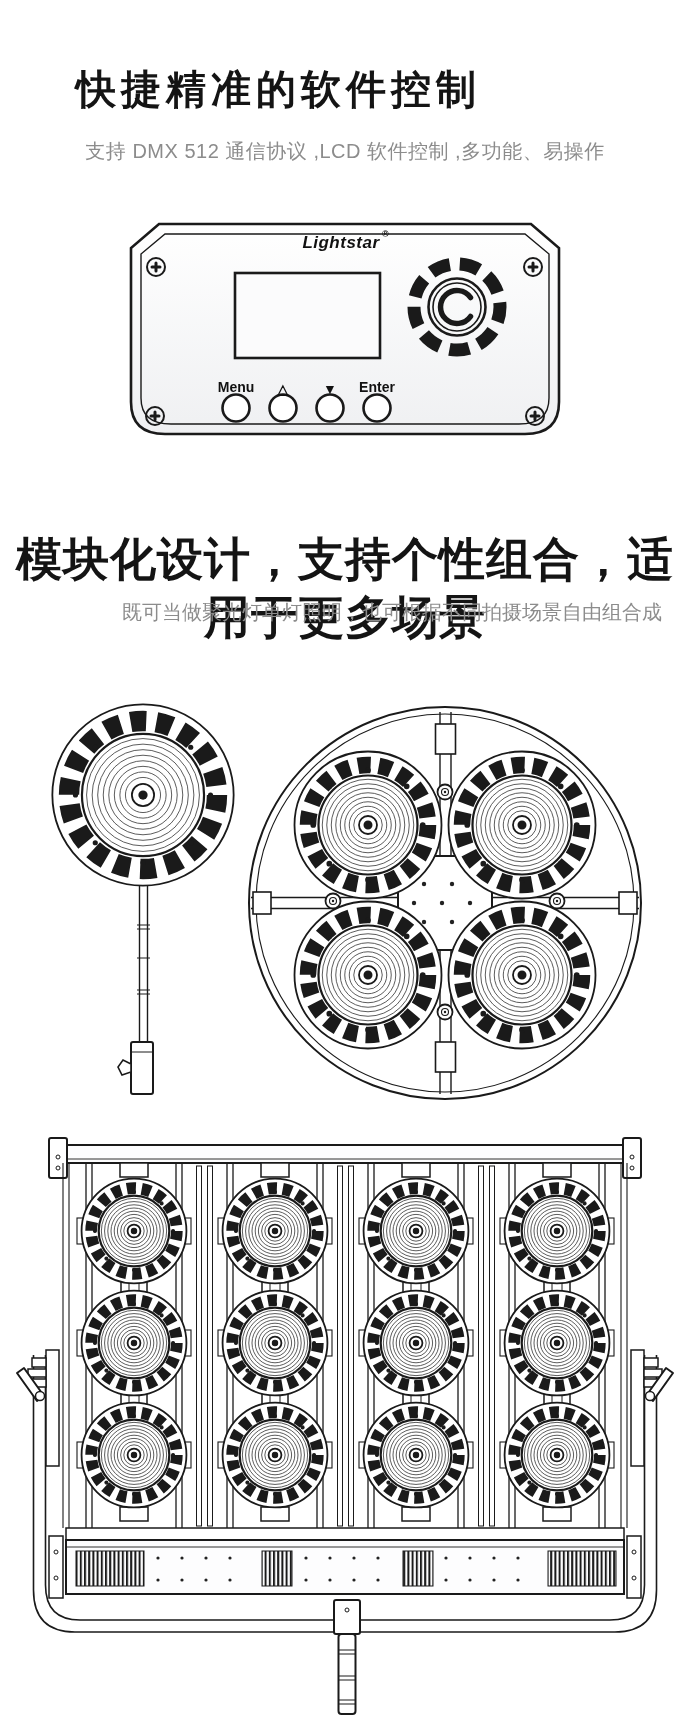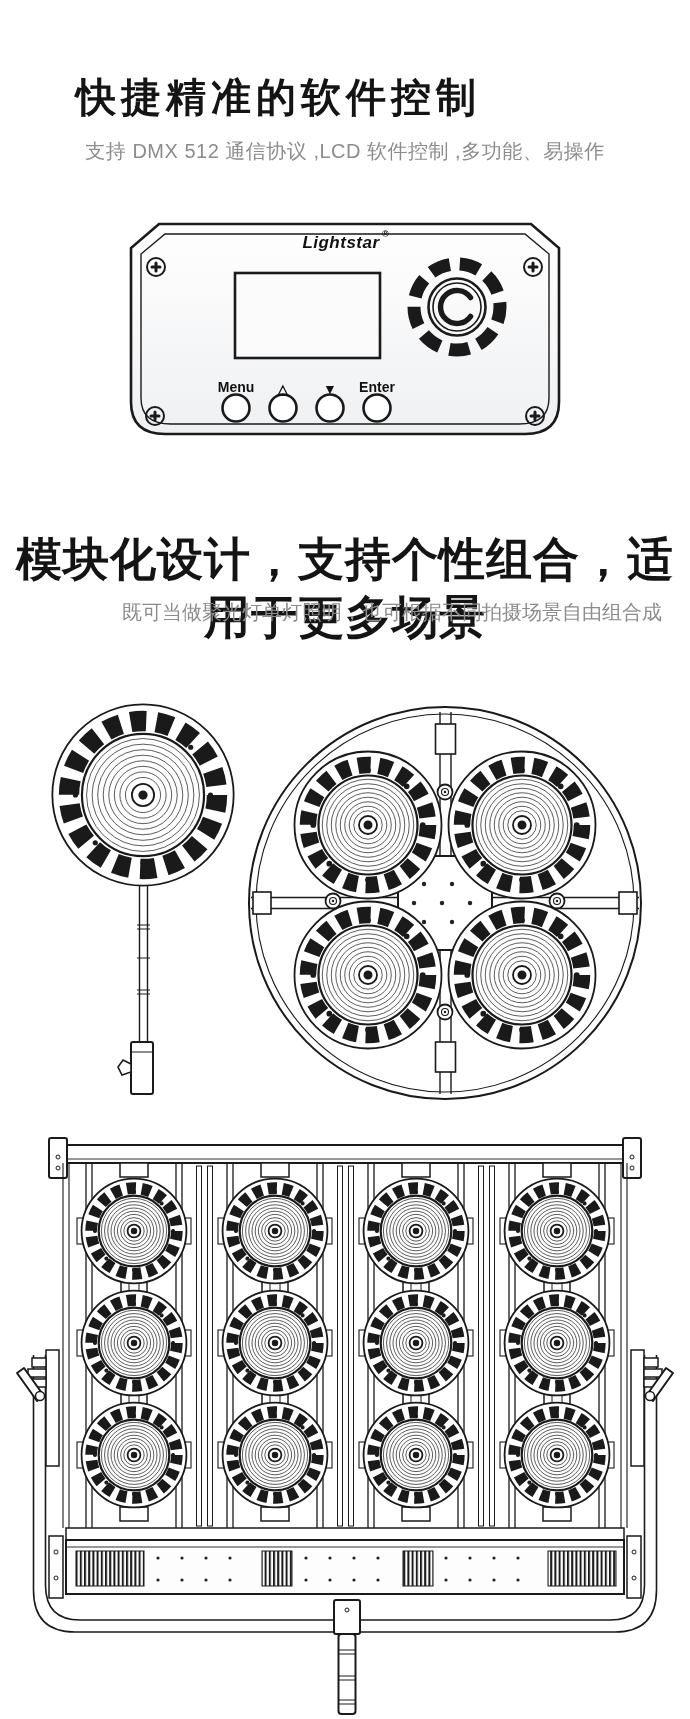--- a/index.html
+++ b/index.html
@@ -3,21 +3,21 @@
 <meta charset="utf-8">
 <style>
   html,body{margin:0;padding:0;}
   body{
     width:690px;height:1719px;position:relative;background:#ffffff;
     font-family:"Liberation Sans", sans-serif;overflow:hidden;
   }
   .abs{position:absolute;}
   .h1{
     left:0;top:64px;width:557px;text-align:center;
-    font-size:40px;font-weight:bold;color:#141414;letter-spacing:5px;line-height:50px;margin-top:8px;
+    font-size:40px;font-weight:bold;color:#141414;letter-spacing:5px;line-height:50px;
   }
   .sub1{
     left:0;top:136px;width:690px;text-align:center;
     font-size:20px;color:#8c8c8c;line-height:30px;letter-spacing:0.5px;
   }
   .h2{
     left:0;top:530px;width:690px;text-align:center;
     font-size:46px;font-weight:bold;color:#141414;letter-spacing:1px;line-height:58px;
   }
   .para{

